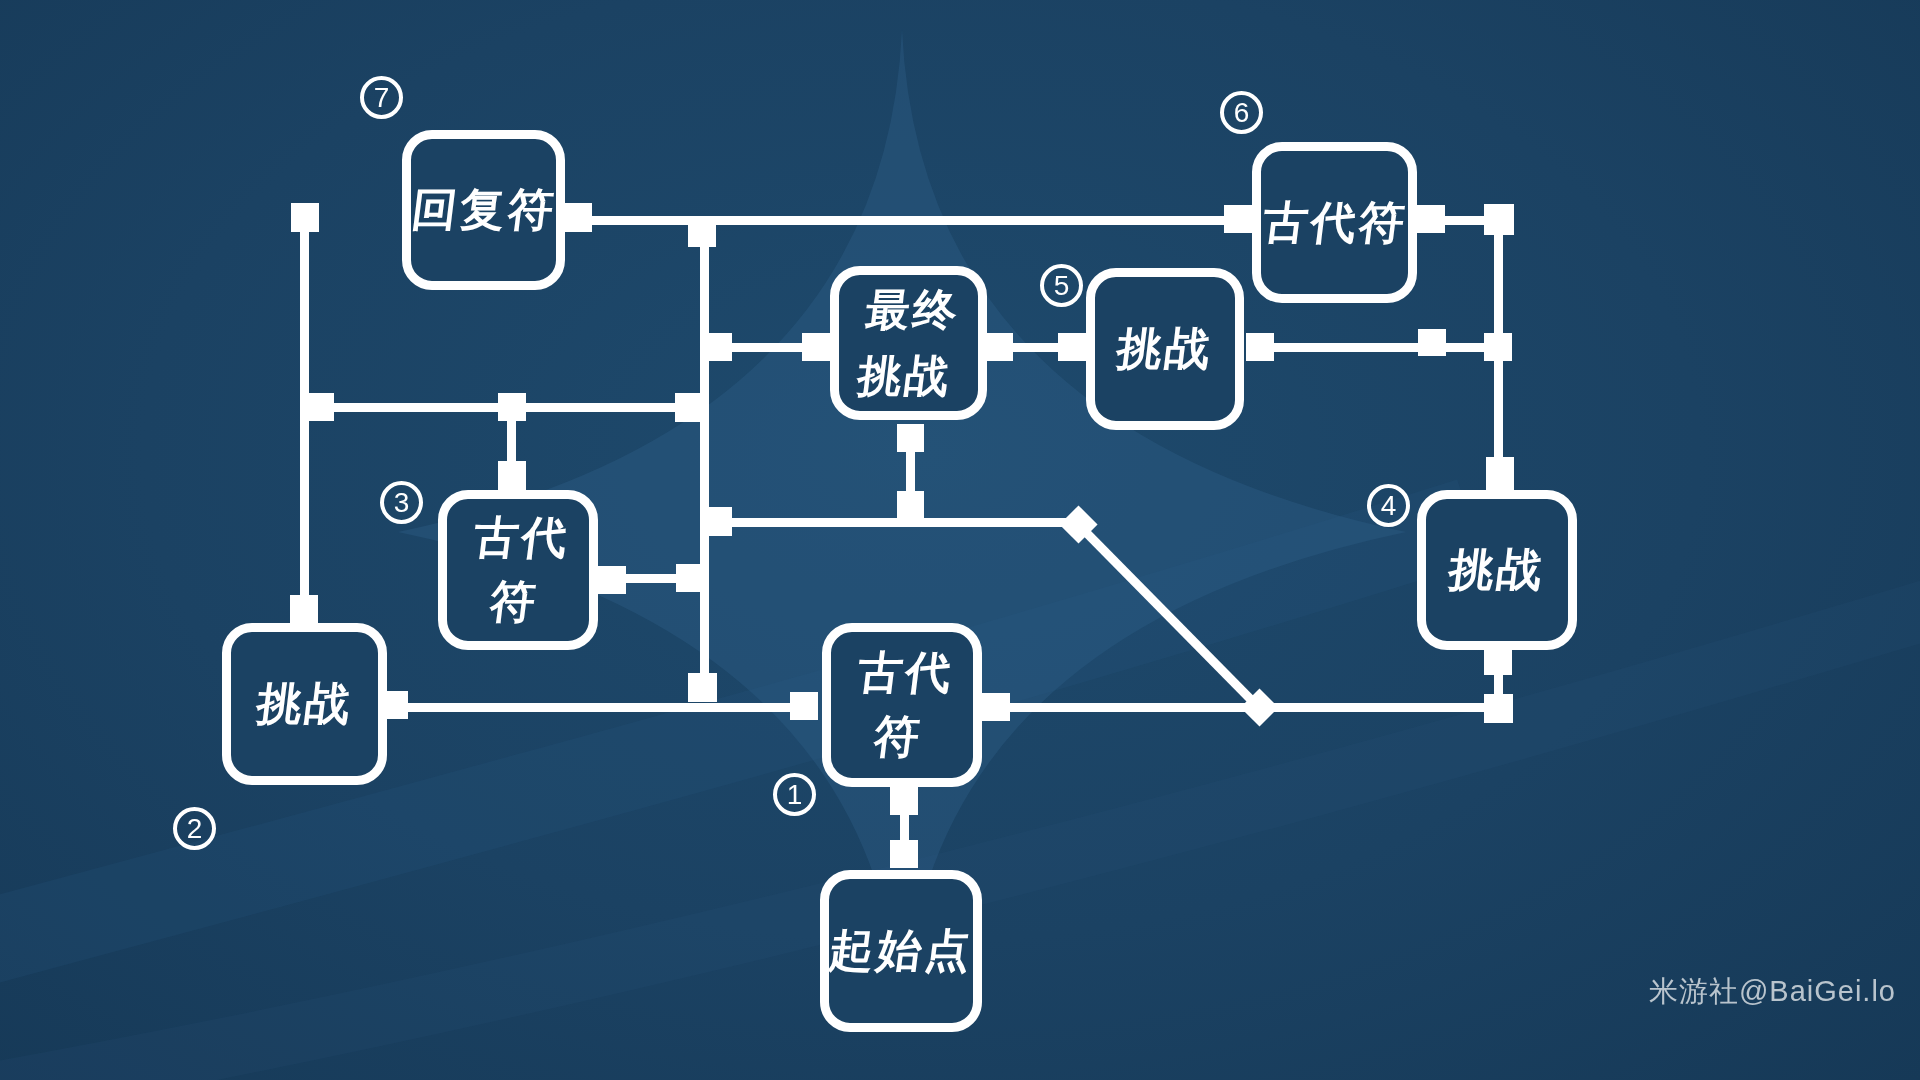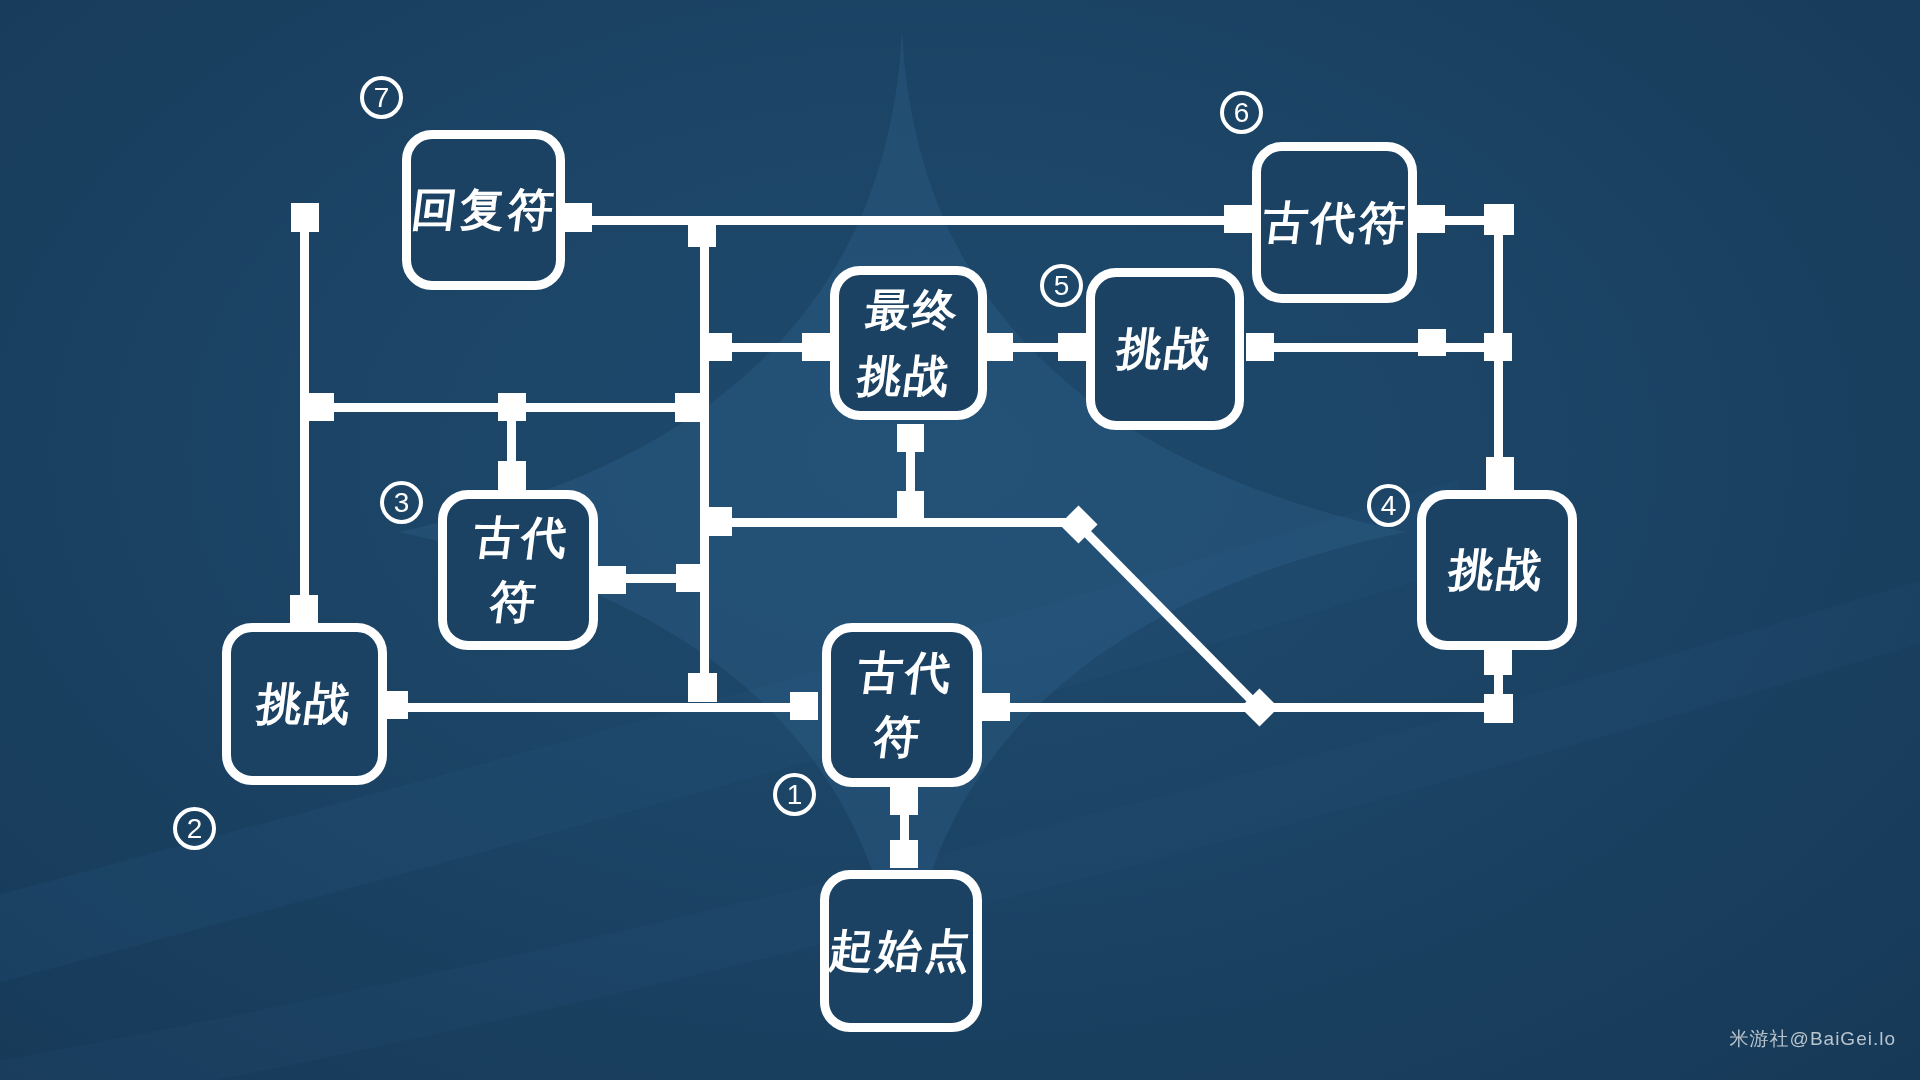--- a/index.html
+++ b/index.html
@@ -19,21 +19,21 @@
   .node .lbl{
     color:#ffffff;font-weight:bold;text-align:center;white-space:pre-line;
     font-size:45px;line-height:1.42;letter-spacing:3px;transform:skewX(-7deg);
   }
   .badge{
     position:absolute;width:35px;height:35px;border:4px solid #ffffff;border-radius:50%;
     color:#ffffff;display:flex;align-items:center;justify-content:center;
     font-size:28px;font-weight:normal;
   }
   .watermark{
-    position:absolute;top:1026px;right:24px;font-size:19px;color:#b9c4cd;letter-spacing:1px;
+    position:absolute;top:972px;right:24px;font-size:29px;color:#b9c4cd;letter-spacing:1px;
   }
 </style>
 </head>
 <body>
 
 <div id="stage">
 
   <svg class="decor" width="1920" height="1080" viewBox="0 0 1920 1080">
     <path d="M 902 30 Q 921 430 1406 532 Q 921 634 902 1026 Q 883 634 398 532 Q 883 430 902 30 Z" fill="#2e5d86" opacity="0.42"></path>
     <path d="M -80 960 C 400 830 900 700 1470 520" stroke="#2e5d86" stroke-width="85" fill="none" opacity="0.16"></path>

